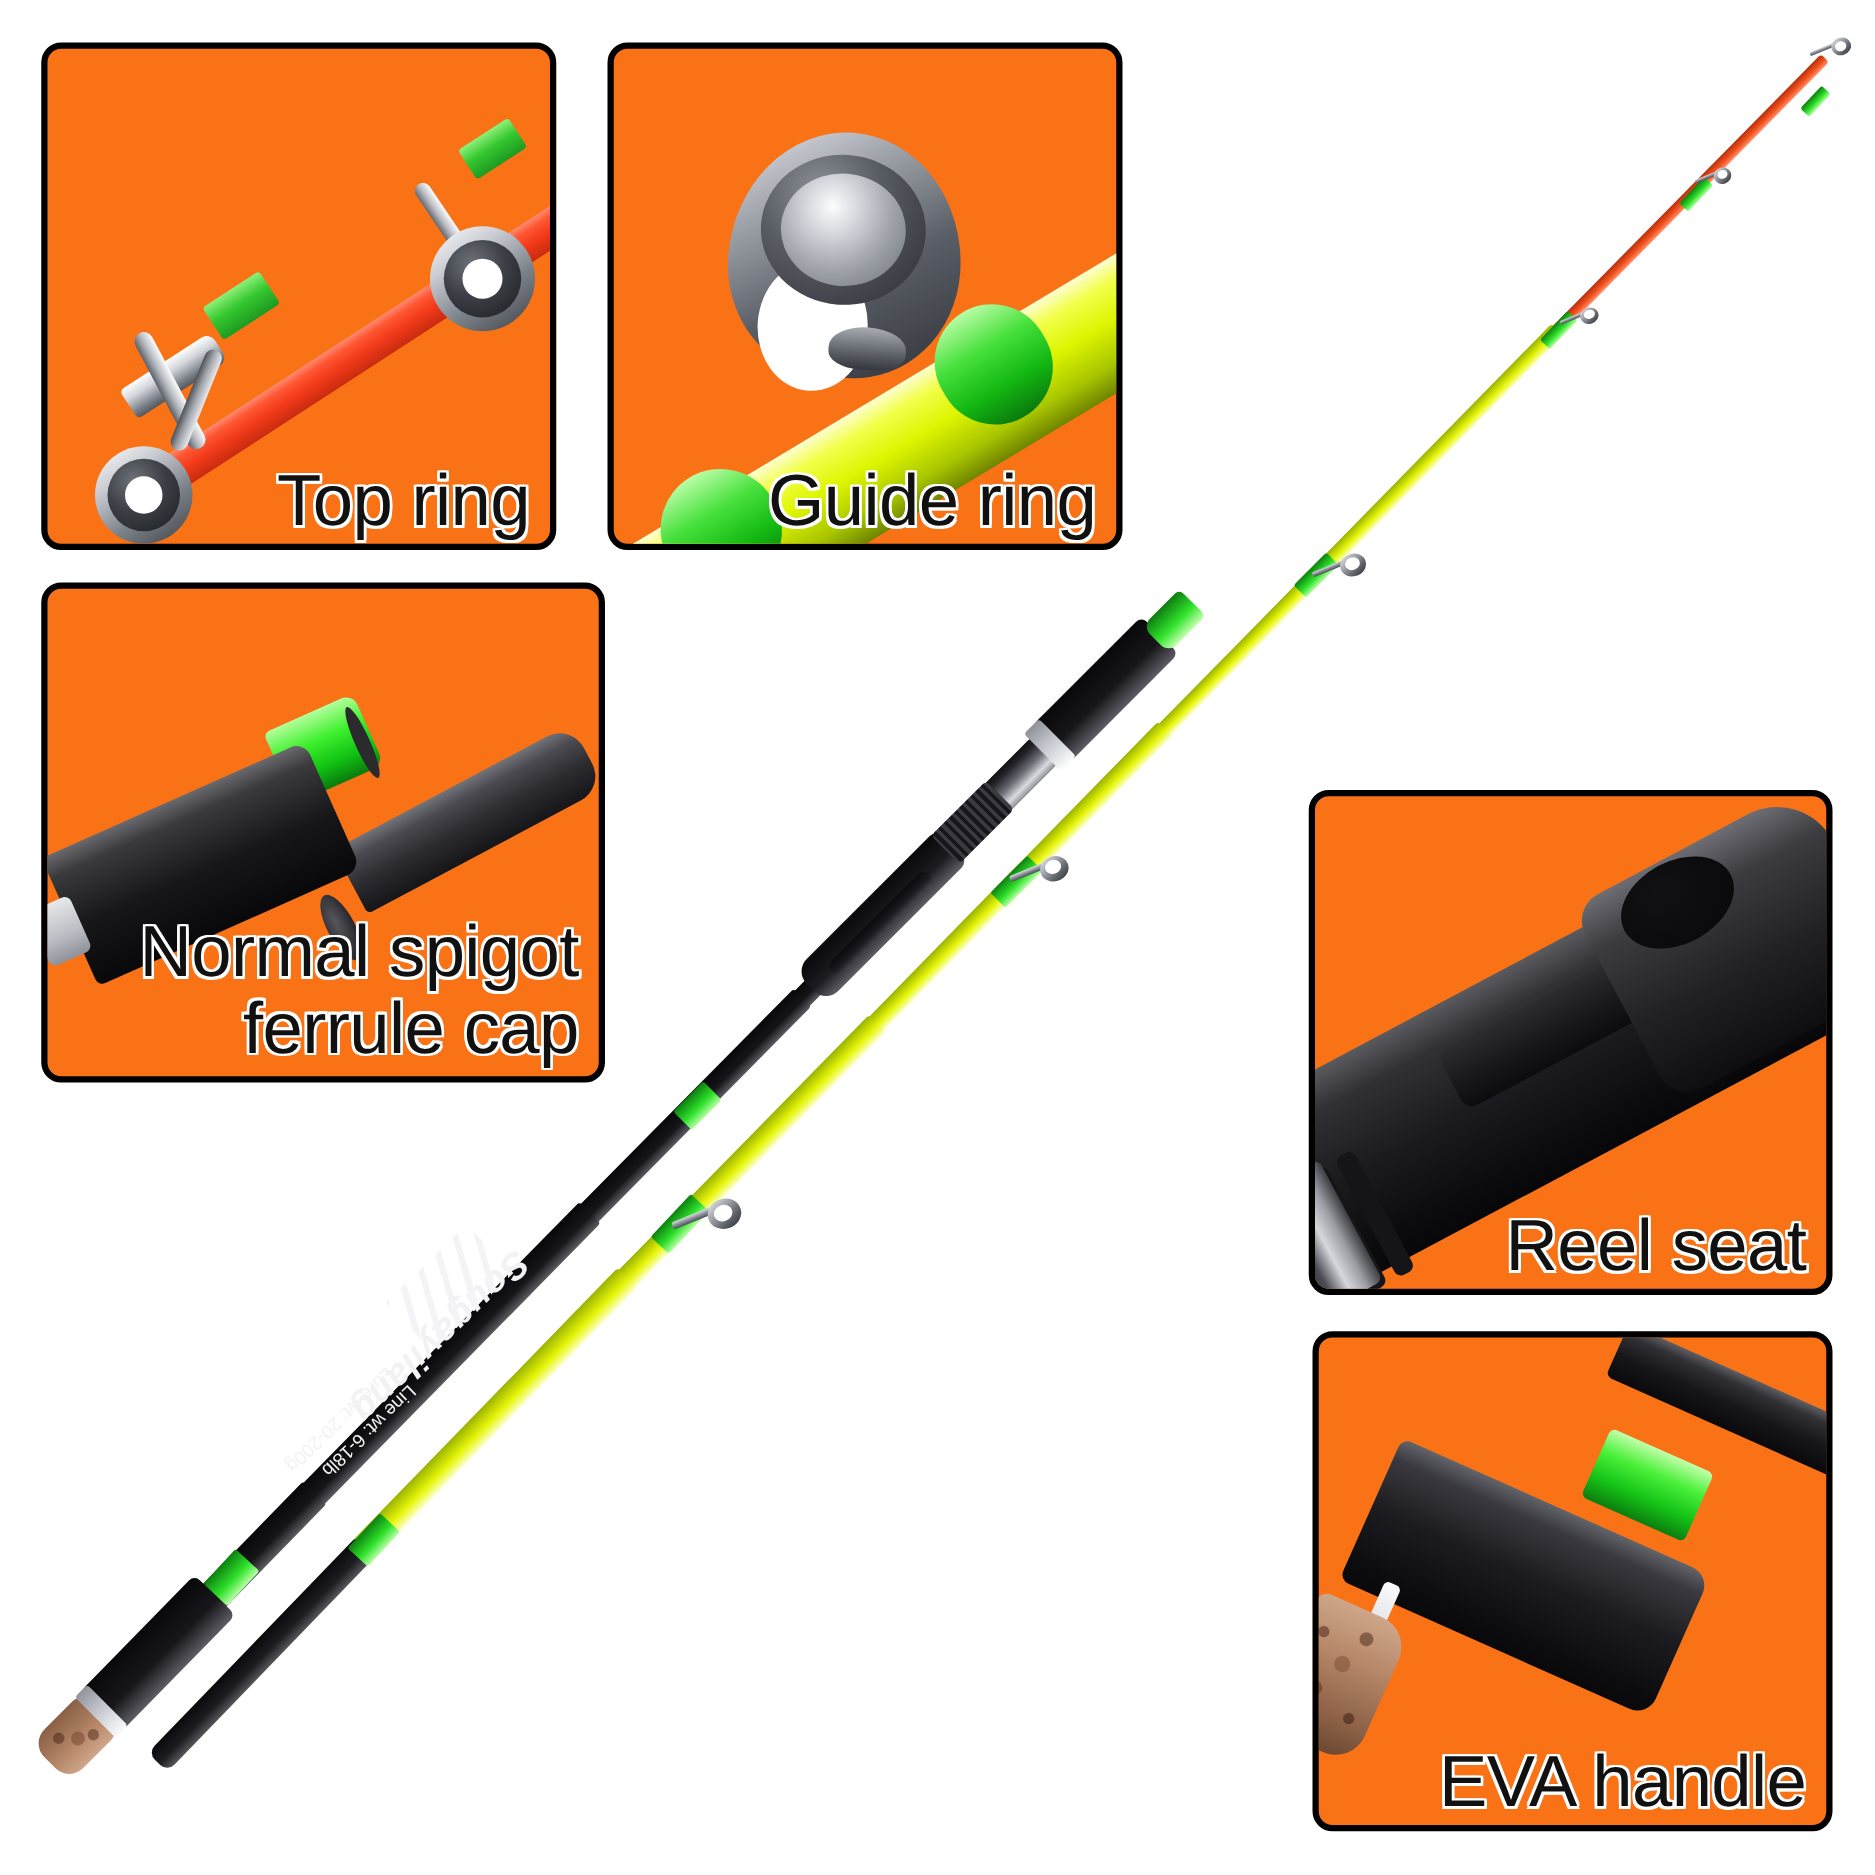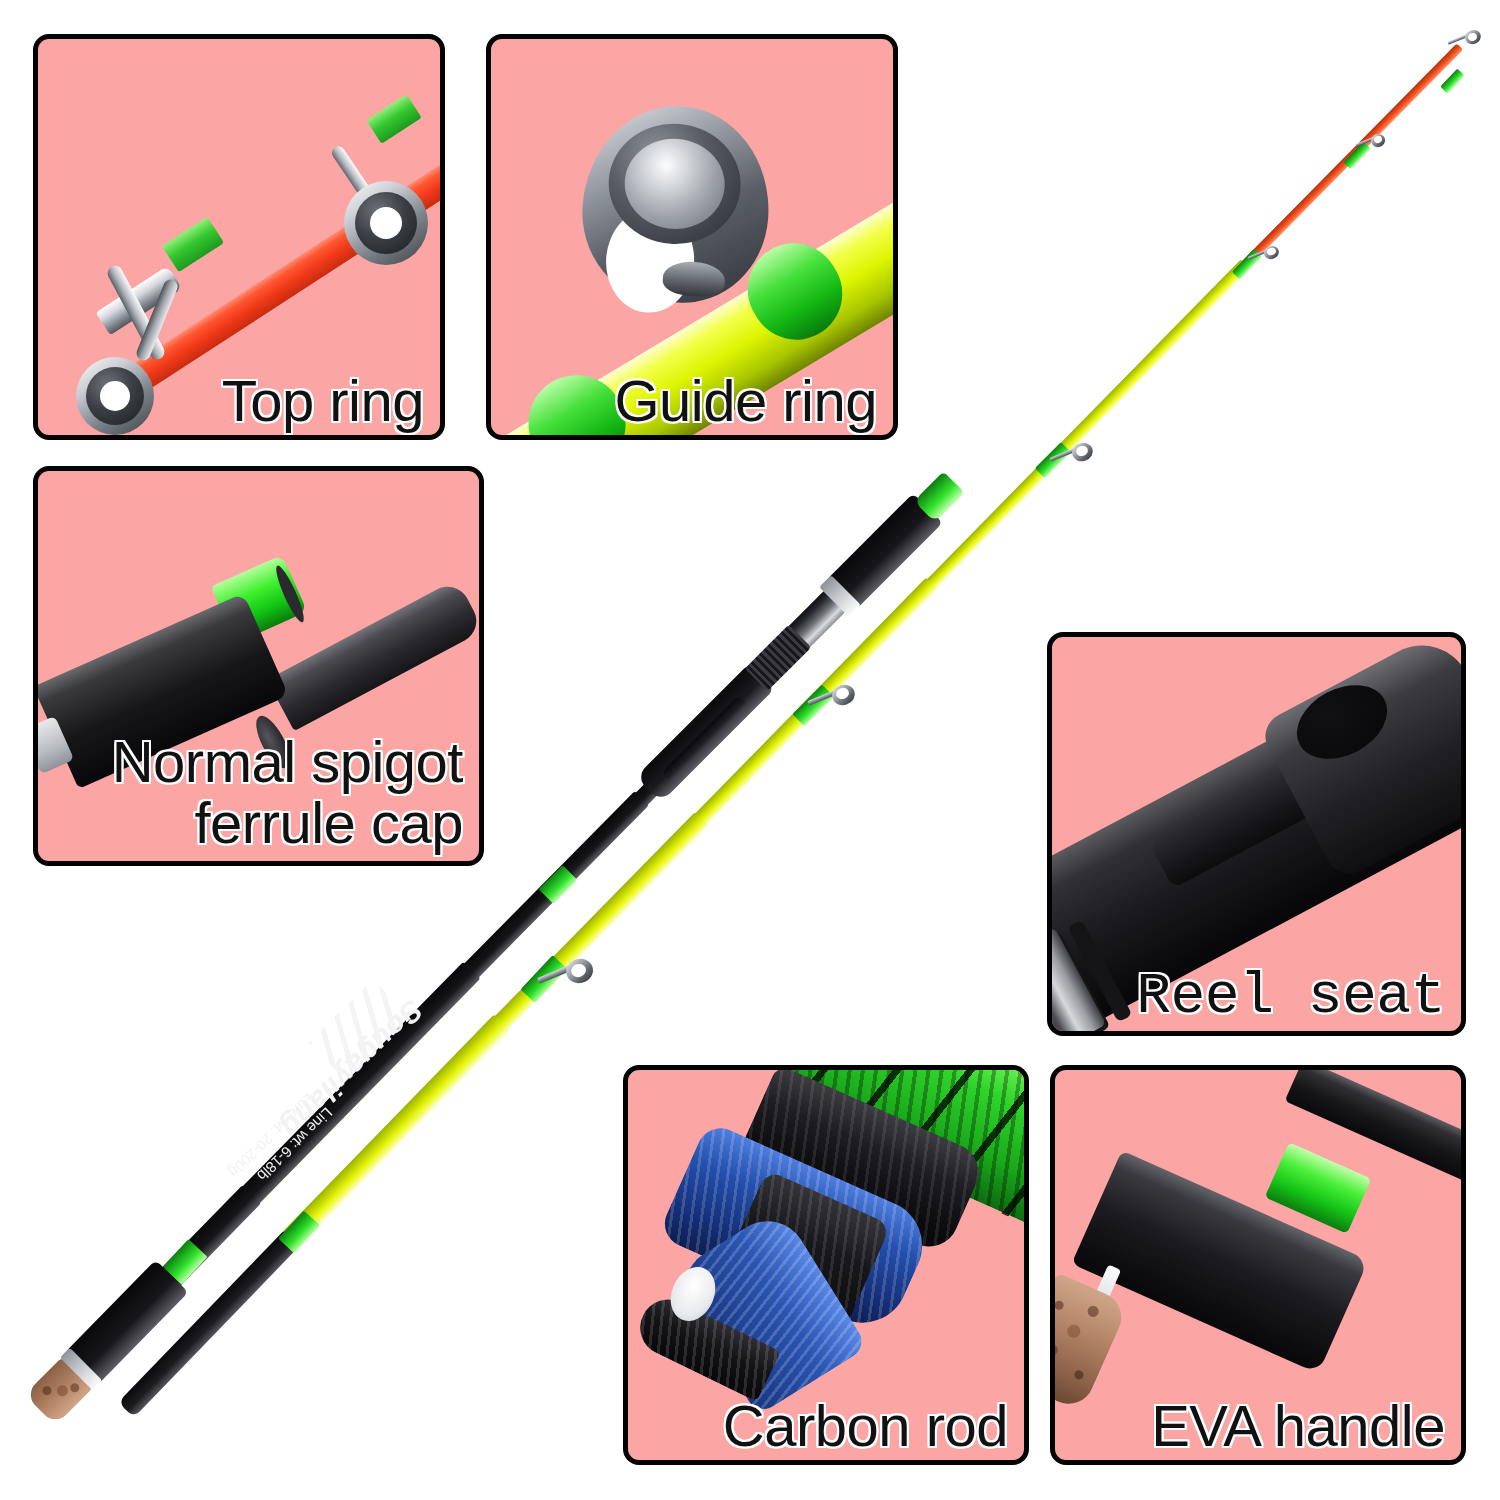--- a/index.html
+++ b/index.html
@@ -16,21 +16,21 @@
   #stage {
     position: relative;
     width: 1500px;
     height: 1500px;
     background: #ffffff;
   }
 
   
   .panel {
     position: absolute;
-    background: #fca5a5;
+    background: #f97316;
     border: 5px solid #000000;
     border-radius: 16px;
     overflow: hidden;
     box-sizing: border-box;
   }
   .panel-art {
     position: absolute;
     inset: 0;
     overflow: hidden;
   }
@@ -424,81 +424,33 @@
       <div class="bar p3-ferrule-end"></div>
       <div class="bar p3-cap"></div>
       <div class="bar p3-caprim"></div>
       <div class="bar p3-grip"></div>
       <div class="bar p3-cork"></div>
     </div>
     <div class="panel-label two-line">Normal spigot
 ferrule cap</div>
   </div>
 
-  <div class="panel" style="left:1047px; top:632px; width:419px; height:404px;font-family:Liberation Mono, monospace;">
+  <div class="panel" style="left:1047px; top:632px; width:419px; height:404px;">
     <div class="panel-art">
       <div class="bar p4-body"></div>
       <div class="bar p4-slot"></div>
       <div class="bar p4-hood"></div>
       <div class="bar p4-hood-mouth"></div>
       <div class="bar p4-ring" style="left:18px; top:292px;"></div>
       <div class="bar p4-ring" style="left:40px; top:280px;"></div>
       <div class="bar p4-nut"></div>
     </div>
     <div class="panel-label">Reel seat</div>
   </div>
 
-  <div class="panel" style="left:623px; top:1065px; width:406px; height:400px;">
-    <div class="panel-art">
-
-      <div class="p5-layer" style="left:150px; top:-30px; width:380px; height:150px; transform:rotate(24deg);
-                  background:repeating-linear-gradient(74deg,
-                      rgba(0,0,0,.30) 0 4px, rgba(0,0,0,0) 4px 13px),
-                    linear-gradient(to bottom,#7bfb5e 0%,#2fd42a 30%,#1aa81b 70%,#0d6c10 100%);"></div>
-      <div class="p5-layer" style="left:146px; top:-24px; width:380px; height:144px; transform:rotate(24deg);
-                  background:repeating-linear-gradient(104deg,
-                      rgba(0,0,0,.75) 0 7px, rgba(0,0,0,0) 7px 58px);
-                  border-radius:30px 60px 60px 30px;"></div>
-
-      <div class="p5-layer" style="left:118px; top:36px; width:230px; height:108px; transform:rotate(24deg);
-                  background:repeating-linear-gradient(74deg,
-                      rgba(255,255,255,.09) 0 3px, rgba(0,0,0,0) 3px 11px),
-                    linear-gradient(to bottom,#3c3c42 0%,#1d1d22 35%,#0b0b0e 80%,#08080a 100%);
-                  border-radius:14px 30px 30px 14px;"></div>
-
-      <div class="p5-layer" style="left:44px; top:96px; width:250px; height:126px; transform:rotate(24deg);
-                  background:repeating-linear-gradient(74deg,
-                      rgba(255,255,255,.16) 0 3px, rgba(0,0,0,0) 3px 10px),
-                    linear-gradient(to bottom,#4f7ede 0%,#2450ae 32%,#15317c 72%,#0c1d51 100%);
-                  border-radius:24px 46px 46px 24px;"></div>
-
-      <div class="p5-layer" style="left:108px; top:122px; width:136px; height:124px; transform:rotate(24deg);
-                  background:repeating-linear-gradient(74deg,
-                      rgba(255,255,255,.10) 0 3px, rgba(0,0,0,0) 3px 10px),
-                    linear-gradient(to bottom,#34343a 0%,#18181c 40%,#0a0a0d 100%);
-                  border-radius:16px;"></div>
-
-      <div class="p5-layer" style="left:58px; top:176px; width:166px; height:130px; transform:rotate(58deg);
-                  background:repeating-linear-gradient(70deg,
-                      rgba(255,255,255,.18) 0 3px, rgba(0,0,0,0) 3px 9px),
-                    linear-gradient(to bottom,#5a88e6 0%,#2a56b4 38%,#17347f 100%);
-                  border-radius:40px 18px 18px 40px;"></div>
-
-      <div class="p5-layer" style="left:8px; top:248px; width:140px; height:56px; transform:rotate(26deg);
-                  background:repeating-linear-gradient(70deg,
-                      rgba(255,255,255,.13) 0 3px, rgba(0,0,0,0) 3px 9px),
-                    linear-gradient(to bottom,#2e2e34 0%,#141417 45%,#08080a 100%);
-                  border-radius:32px 8px 8px 32px;"></div>
-
-      <div style="position:absolute; left:44px; top:196px; width:42px; height:56px;
-                  border-radius:50%; transform:rotate(24deg);
-                  background:radial-gradient(ellipse at 45% 35%, #ffffff 0%, #e9eaee 60%, #c6c9cf 100%);"></div>
-    </div>
-    <div class="panel-label">Carbon rod</div>
-  </div>
 
   <div class="panel" style="left:1050px; top:1065px; width:416px; height:400px;">
     <div class="panel-art">
       <div class="bar p6-blank"></div>
       <div class="bar p6-wrap"></div>
       <div class="bar p6-grip"></div>
       <div class="bar p6-silver"></div>
       <div class="bar p6-cork"></div>
     </div>
     <div class="panel-label">EVA handle</div>

